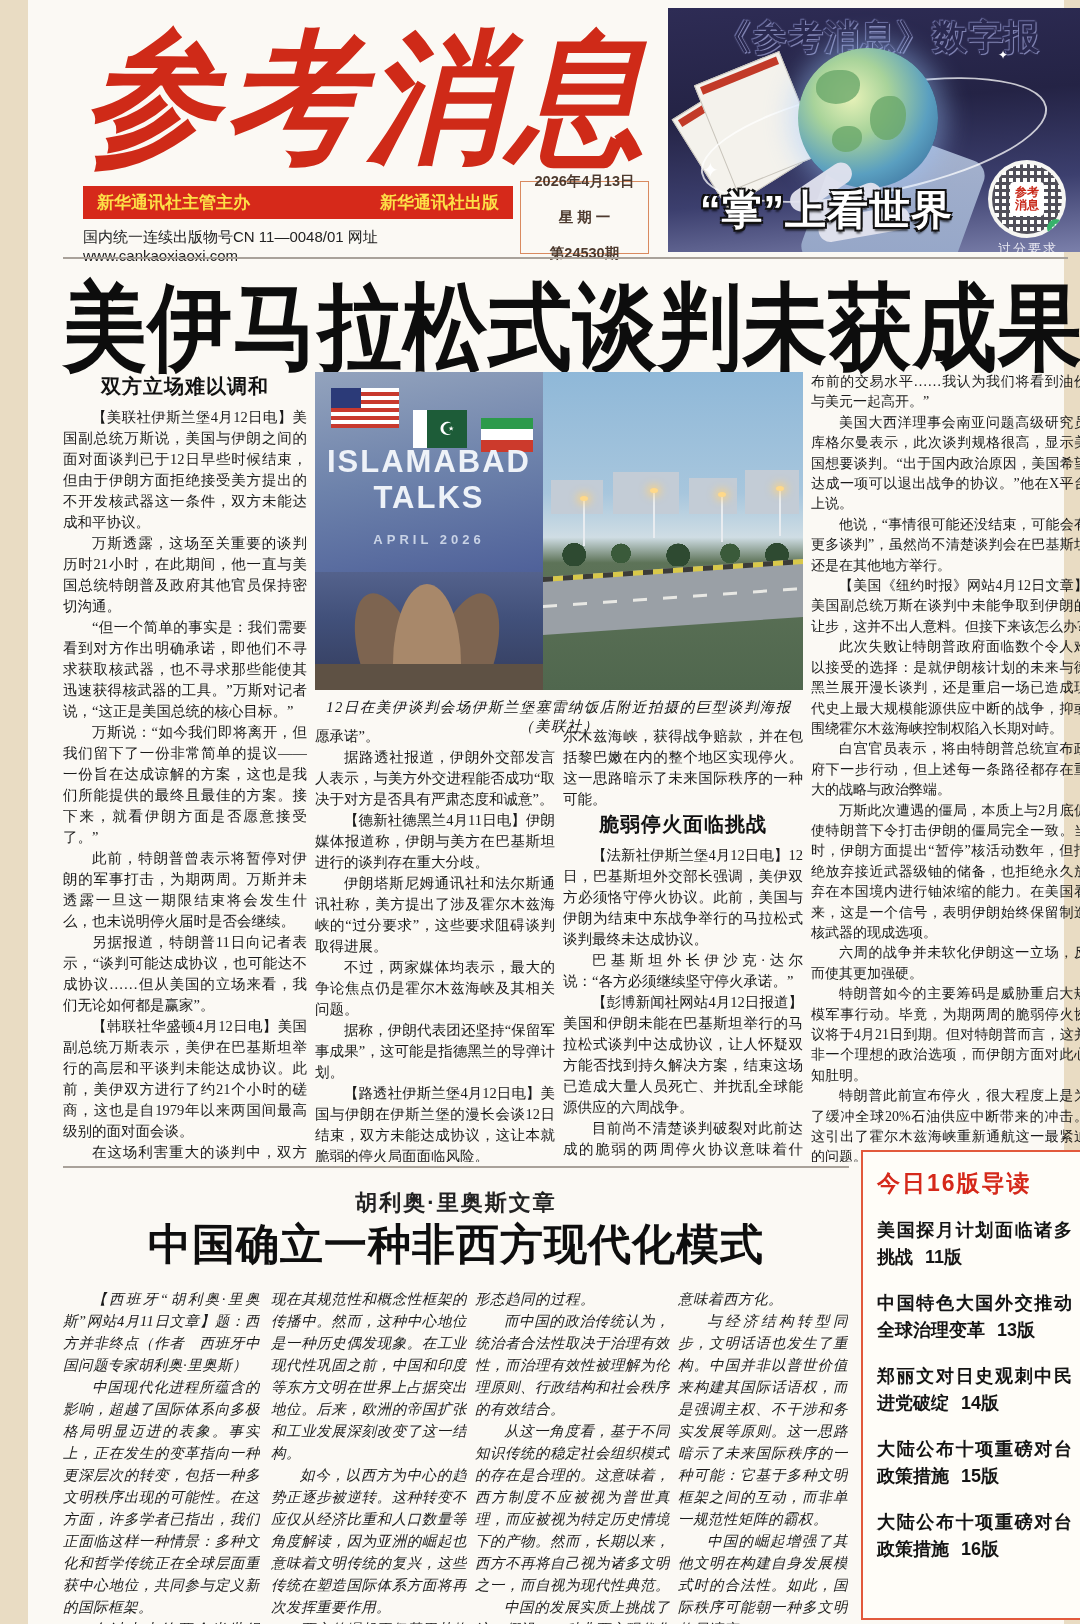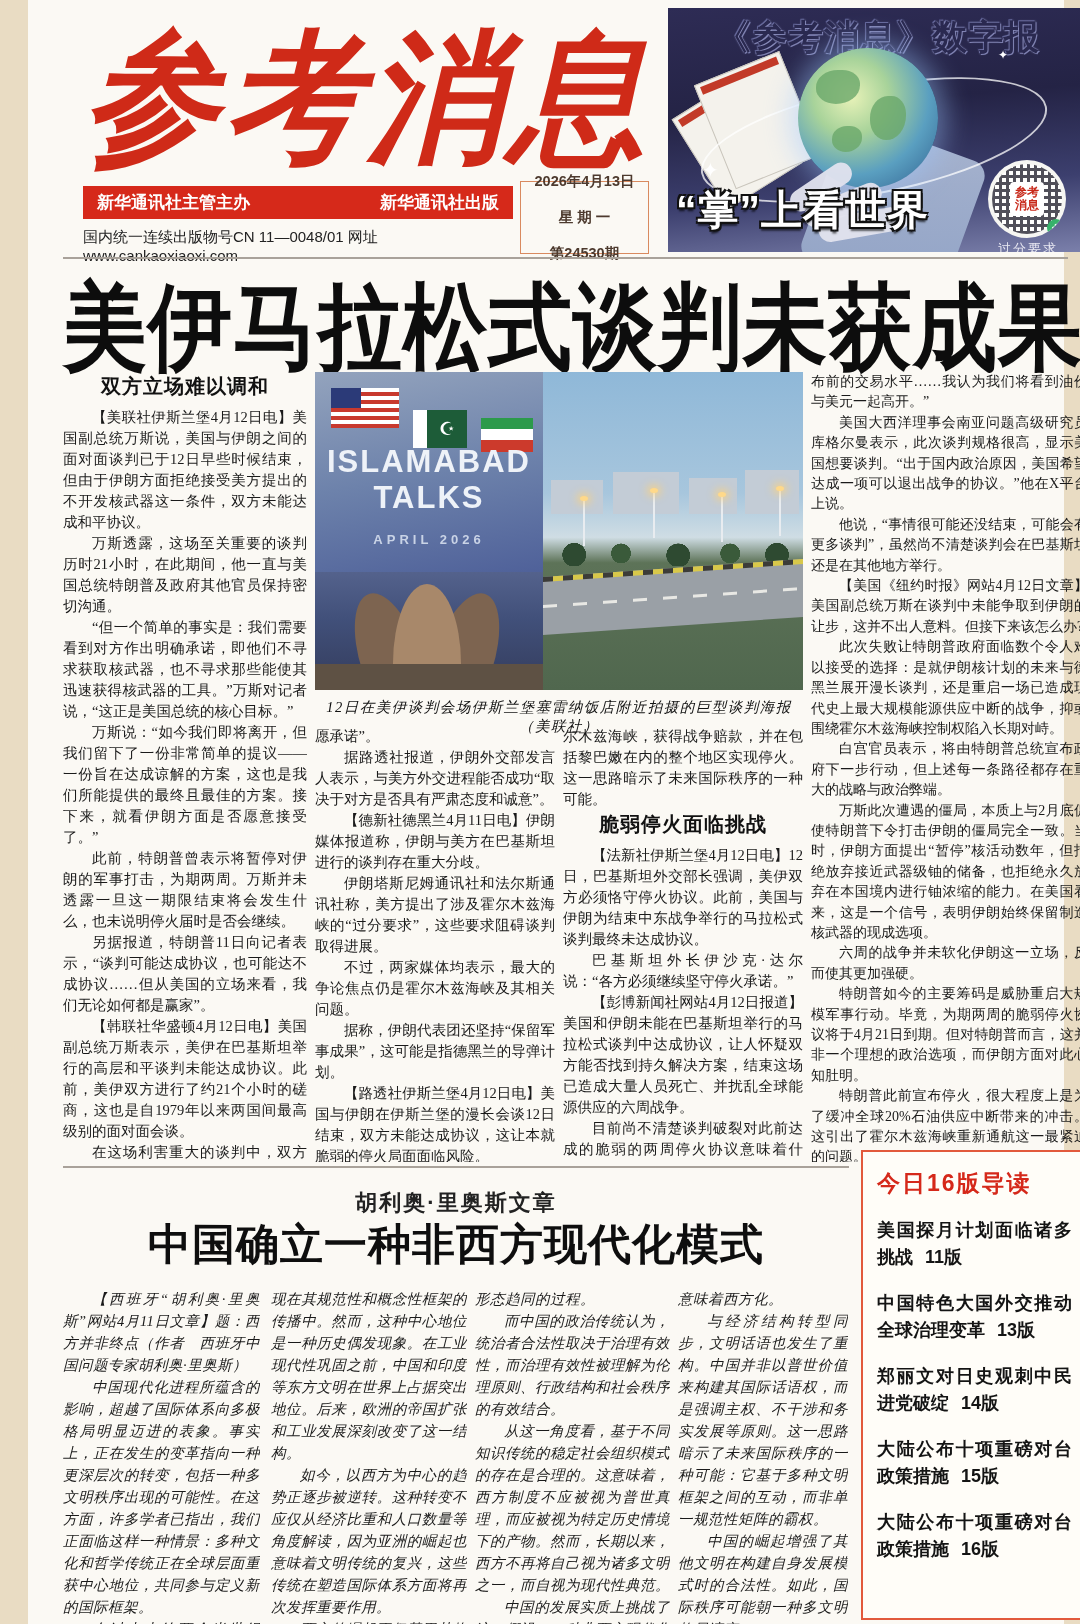--- a/index.html
+++ b/index.html
@@ -6,21 +6,21 @@
   .stage{position:relative;width:1080px;height:1624px;overflow:hidden;background:#e9dcc3;
          font-family:"Liberation Serif",serif;color:#1a1a1a;}
   .sheet{position:absolute;left:28px;top:0;width:1036px;height:1624px;background:#fbf9f4;}
 
   
   .logo{position:absolute;left:55px;top:6px;width:585px;height:172px;line-height:172px;
         font-family:"DejaVu Serif",serif;font-style:italic;font-weight:900;
         font-size:136px;color:#cf2a18;letter-spacing:6px;white-space:nowrap;
         transform:scaleY(1.05);transform-origin:top left;}
   .orgbar{position:absolute;left:55px;top:186px;width:430px;height:33px;background:#d6291a;
-          color:#ffffff;font-family:"Liberation Sans",sans-serif;font-weight:bold;font-size:17px;
+          color:#fde047;font-family:"Liberation Sans",sans-serif;font-weight:bold;font-size:17px;
           display:flex;align-items:center;justify-content:space-between;padding:16px 14px;box-sizing:border-box;}
   .issueline{position:absolute;left:55px;top:228px;width:440px;font-family:"Liberation Sans",sans-serif;
              font-size:15px;color:#222;}
   .datebox{position:absolute;left:492px;top:181px;width:127px;height:71px;border:1px solid #d98a5f;
            display:flex;flex-direction:column;align-items:center;justify-content:center;gap:17px;
            font-family:"Liberation Sans",sans-serif;font-size:14.5px;color:#4d3a2e;font-weight:bold;}
   .mastrule{position:absolute;left:35px;top:257px;width:1005px;height:0;border-top:2px solid #a9a29a;}
 
   
   .promo{position:absolute;left:640px;top:8px;width:420px;height:244px;overflow:hidden;
@@ -34,21 +34,21 @@
          background:radial-gradient(circle at 38% 35%,#e8f2b8 0%,#a8d39a 30%,#5a9fc0 62%,#2f5e8e 100%);
          box-shadow:0 0 26px 8px rgba(160,200,255,.45);}
   .globe .land{position:absolute;background:#6aa86a;border-radius:50% 40% 55% 45%;opacity:.8;}
   .phone{position:absolute;left:150px;top:128px;width:150px;height:150px;border-radius:16px;
          background:linear-gradient(160deg,#b9c6de,#8fa3c6);transform:rotate(20deg);opacity:.9;}
   .finger{position:absolute;background:#e2e3ee;border-radius:12px;opacity:.95;}
   .papers{position:absolute;left:18px;top:56px;width:120px;height:120px;transform:rotate(-28deg);}
   .paper{position:absolute;background:#f4f2ec;border:1px solid #c8c4bb;}
   .paper .phead{position:absolute;left:4px;top:3px;right:4px;height:8px;background:#c23a28;}
   .sparkle{position:absolute;color:#fff;font-size:20px;}
-  .promo-slogan{position:absolute;left:8px;bottom:14px;
+  .promo-slogan{position:absolute;left:32px;bottom:14px;
         font-family:"Liberation Sans",sans-serif;font-weight:900;font-size:41px;letter-spacing:1px;color:#fff;
         text-shadow:2px 2px 0 #111,-2px 2px 0 #111,2px -2px 0 #111,-2px -2px 0 #111,0 4px 2px rgba(0,0,0,.6);}
   .qr{position:absolute;right:22px;top:152px;width:78px;height:78px;border-radius:50%;background:#f6f6f2;
       overflow:hidden;}
   .qr .dots{position:absolute;inset:4px;border-radius:50%;
       background-image:repeating-linear-gradient(0deg,#33323f 0 3px,transparent 3px 7px),
                        repeating-linear-gradient(90deg,#33323f 0 3px,#ffffff 3px 7px);
       opacity:.85;}
   .qr .seal{position:absolute;left:50%;top:50%;width:34px;height:34px;transform:translate(-50%,-50%);
       background:#fff;border-radius:4px;display:flex;align-items:center;justify-content:center;

